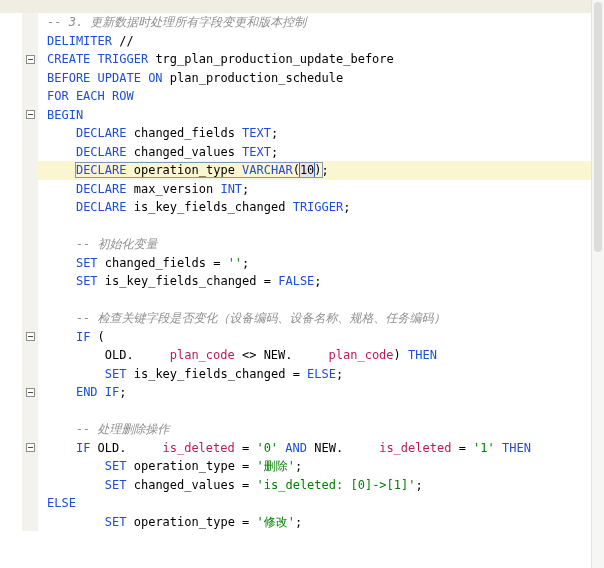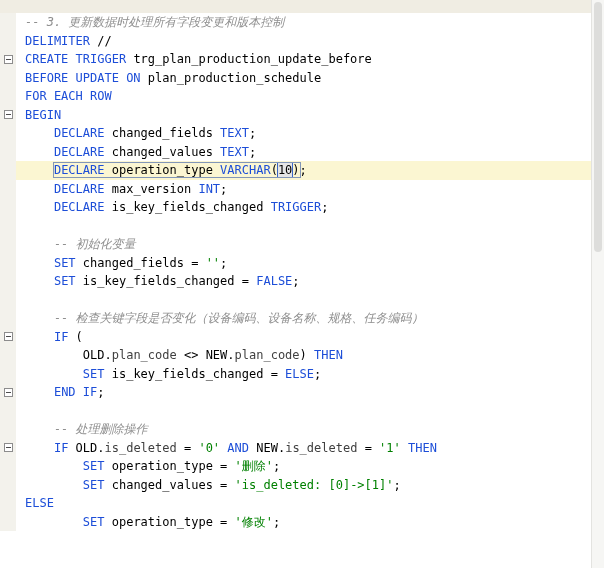--- a/index.html
+++ b/index.html
@@ -23,20 +23,21 @@
     display: flex;
     flex-direction: column;
   }
   .top-strip {
     height: 13px;
     background: #f0ede3;
     flex: 0 0 auto;
   }
   .lines {
     flex: 1 1 auto;
+    padding-left: 22px;
   }
   .line {
     display: flex;
     height: 18.5px;
     line-height: 18.5px;
     white-space: pre;
     font-size: 12px;
   }
   .line.current .code {
     background: #fbf6d2;
@@ -70,21 +71,21 @@
     left: 1px;
     right: 1px;
     top: 3px;
     height: 1px;
     background: #4d4d4d;
   }
   .tk-k { color: #1d4ed8; }
   .tk-p { color: #000000; }
   .tk-c { color: #8f8f8f; font-style: italic; }
   .tk-s { color: #008000; }
-  .tk-f { color: #404040; }
+  .tk-f { color: #be185d; margin-left: 36px; }
   .tk-n { color: #000000; }
   .match-box {
     outline: 1px solid #8296b8;
     outline-offset: 0px;
   }
   .num-box {
     outline: 1px solid #3a66c8;
     background: #e5e5e5;
   }
   .scrollbar {

